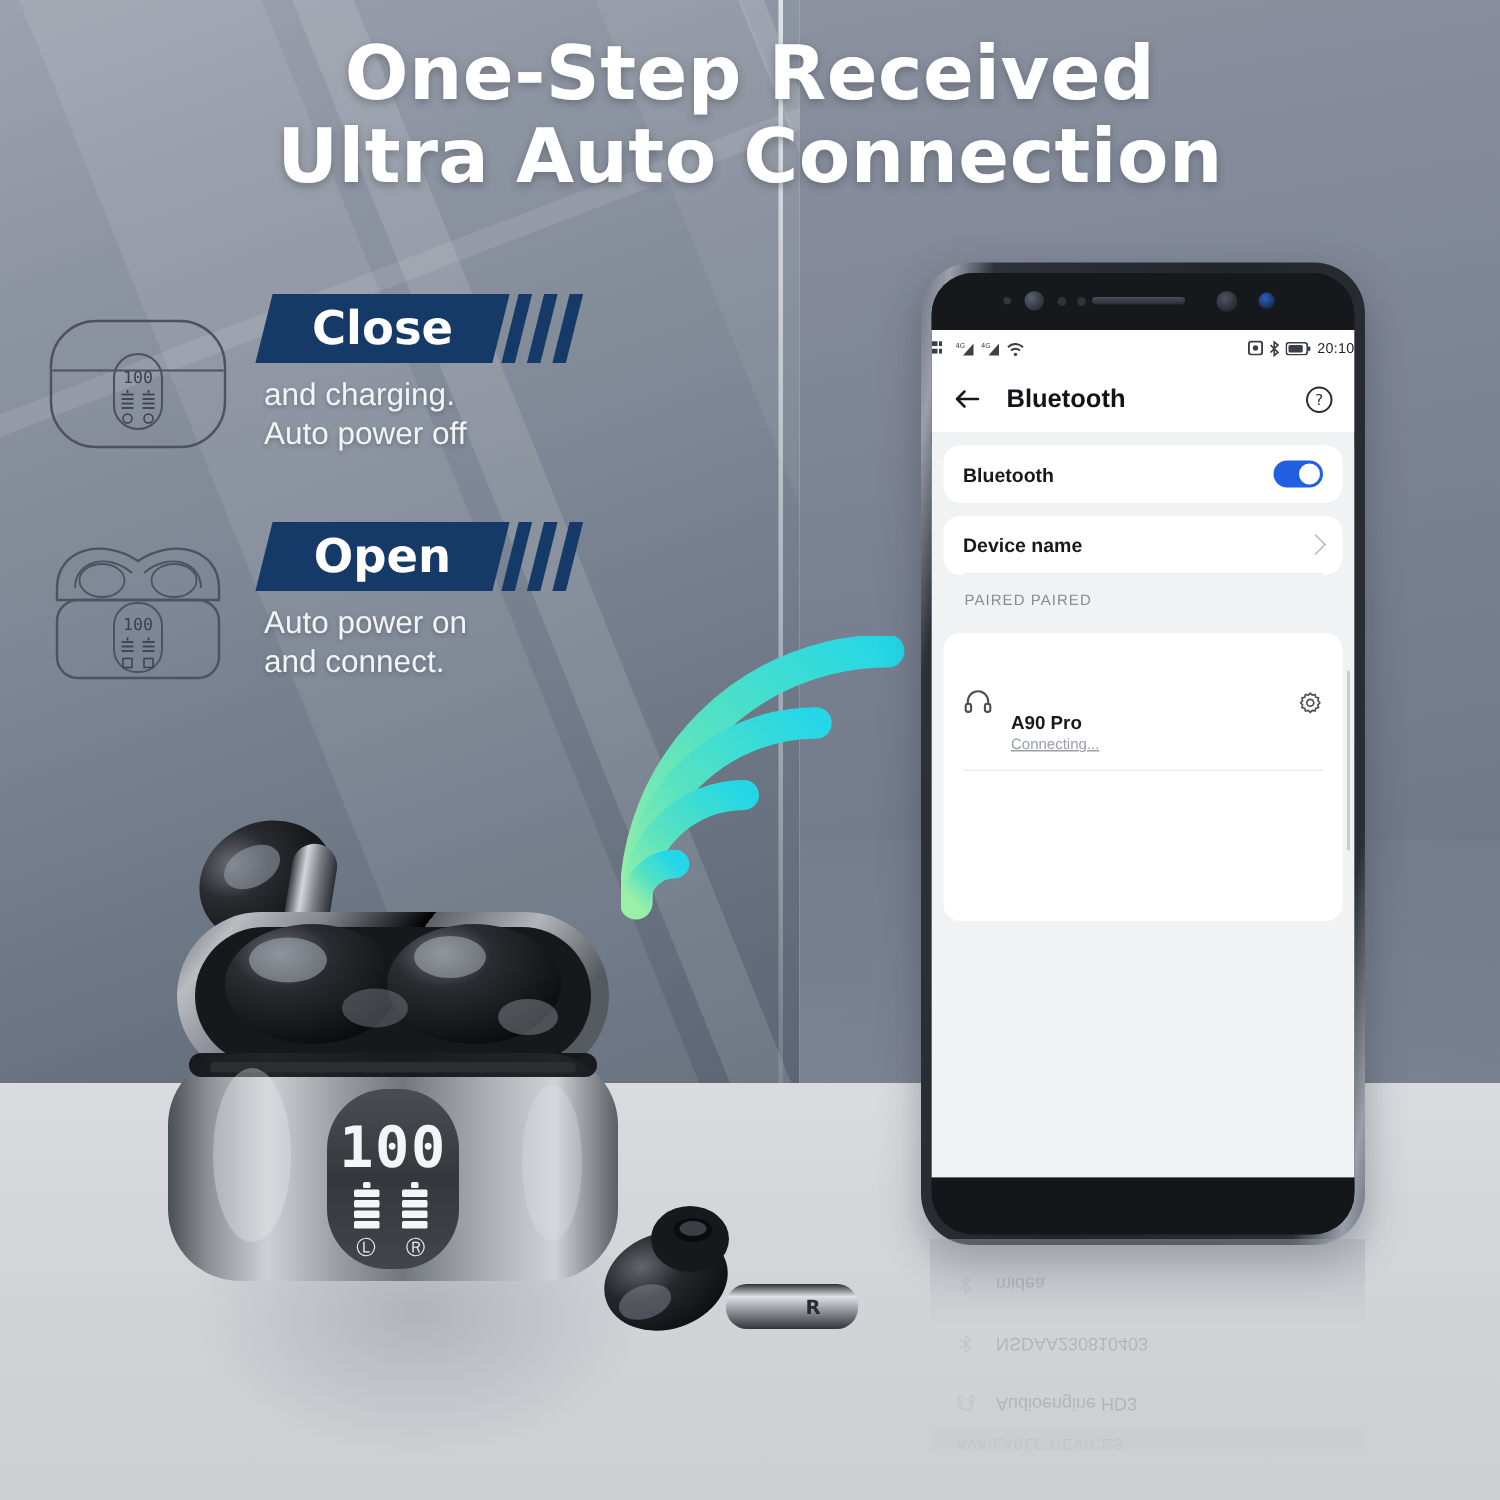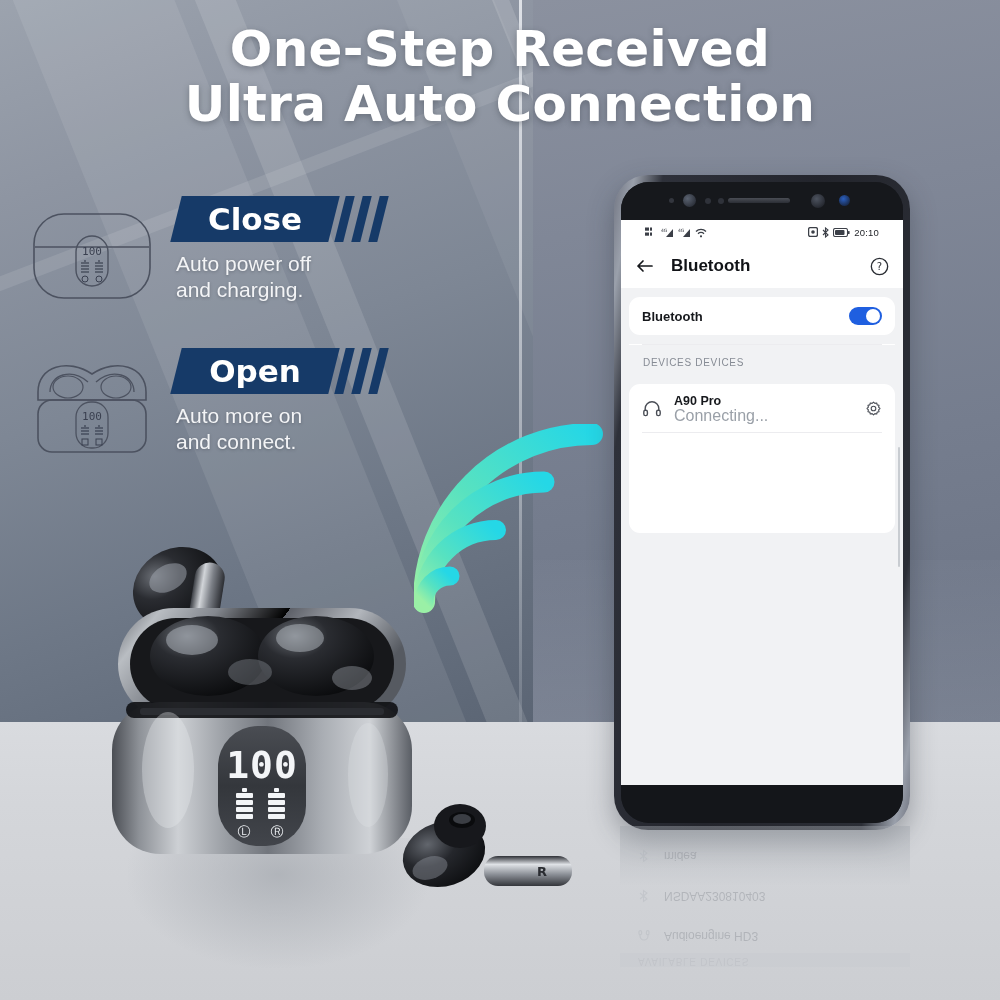--- a/index.html
+++ b/index.html
@@ -75,21 +75,21 @@
   .sn2{left:62px;top:12px;width:13px;height:13px;background:radial-gradient(circle at 35% 35%,#5a6270,#1d2028);}
   .sn3{left:84px;top:16px;width:6px;height:6px;background:#2f323a;}
   .sn4{left:97px;top:16px;width:6px;height:6px;background:#2f323a;}
   .sn5{left:190px;top:12px;width:14px;height:14px;background:radial-gradient(circle at 40% 35%,#4d535f,#17191f);}
   .sn6{left:218px;top:13px;width:11px;height:11px;background:radial-gradient(circle at 40% 35%,#2b5fbf,#121722);}
   .screen{position:absolute;left:0;top:38px;width:282px;height:565px;background:#f1f2f4;overflow:hidden;}
   .bezel-bot{position:absolute;left:0;top:603px;width:282px;height:38px;background:#14161a;}
 
   
   .statusbar{height:24px;display:flex;align-items:center;justify-content:space-between;
-    padding:0 24px;background:#ffffff;text-align:center;}
+    padding:0 0;background:#ffffff;text-align:center;}
   .sb-left,.sb-right{display:flex;align-items:center;gap:4px;}
   .sb-time{font-size:9.5px;color:#24262b;letter-spacing:.2px;}
 
   
   .appbar{height:44px;display:flex;align-items:center;padding:0 14px;background:#ffffff;}
   .back-arrow{width:20px;height:20px;flex:0 0 auto;}
   .appbar-title{font-size:17px;font-weight:bold;color:#111317;margin-left:16px;flex:1;}
   .help-icon{width:19px;height:19px;flex:0 0 auto;}
 
   .content{background:#f1f2f4;padding:0 8px;height:497px;position:relative;}
@@ -100,22 +100,22 @@
   .toggle{width:33px;height:18px;border-radius:9px;background:#1f5fe0;position:relative;flex:0 0 auto;}
   .toggle .knob{position:absolute;right:2px;top:2px;width:14px;height:14px;border-radius:50%;background:#fff;}
   .hint{font-size:10px;color:#7a7f88;padding:8px 14px 4px;}
   .chev{width:9px;height:9px;border-right:1.6px solid #b3b7bd;border-top:1.6px solid #b3b7bd;
     transform:rotate(45deg);}
   .divider{height:1px;background:#ececef;margin:0 13px;}
   .section-label{font-size:10px;color:#868b94;letter-spacing:.7px;padding:12px 14px 7px;}
   .device-row{display:flex;align-items:center;padding:10px 13px 9px;}
   .dev-icon{width:20px;height:20px;flex:0 0 auto;margin-right:12px;}
   .dev-text{flex:1;}
-  .dev-name{font-size:12.5px;font-weight:bold;color:#16181c;line-height:15px;}
-  .dev-status{font-size:16px;color:#9aa0a8;line-height:14px;}
+  .dev-name{font-size:12.5px;font-weight:bold;color:#16181c;line-height:15px;margin-top:43px;}
+  .dev-status{font-size:10px;color:#9aa0a8;line-height:14px;text-decoration:underline;}
   .gear-icon{width:17px;height:17px;flex:0 0 auto;}
   .showmore{display:flex;align-items:center;justify-content:center;gap:6px;
     padding:11px 0 13px;font-size:11px;color:#7e838c;}
   .chev-down{width:8px;height:8px;border-right:1.5px solid #8a8f97;border-bottom:1.5px solid #8a8f97;
     transform:rotate(45deg);margin-bottom:3px;}
   .scrollbar{position:absolute;right:3px;top:150px;width:2.5px;height:120px;border-radius:2px;background:#c8ccd1;}
 
   
   .product{position:absolute;left:100px;top:520px;width:350px;height:350px;}
   .loose-bud{position:absolute;left:392px;top:792px;width:200px;height:110px;}
@@ -187,22 +187,22 @@
         <div class="badge">
           <span>Close</span>
         </div>
         <div class="stripes">
           <div class="stripe st1"></div>
           <div class="stripe st2"></div>
           <div class="stripe st3"></div>
         </div>
       </div>
       <div class="feat-desc">
+        <div>and charging.</div>
         <div>Auto power off</div>
-        <div>and charging.</div>
       </div>
     </div>
   </div>
 
   <div class="feat feat-open">
     <div class="case-icon">
       <svg viewBox="0 0 128 110" width="128" height="110">
         <path d="M10 40 C10 14, 40 6, 64 22 C88 6, 118 14, 118 40 L118 48 L10 48 Z" fill="none" stroke="#4c5260" stroke-width="1.6"></path>
         <path d="M22 40 C22 22, 44 16, 60 30" fill="none" stroke="#4c5260" stroke-width="1.3"></path>
         <path d="M106 40 C106 22, 84 16, 68 30" fill="none" stroke="#4c5260" stroke-width="1.3"></path>
@@ -230,21 +230,21 @@
         <div class="badge">
           <span>Open</span>
         </div>
         <div class="stripes">
           <div class="stripe st1"></div>
           <div class="stripe st2"></div>
           <div class="stripe st3"></div>
         </div>
       </div>
       <div class="feat-desc">
-        <div>Auto more on</div>
+        <div>Auto power on</div>
         <div>and connect.</div>
       </div>
     </div>
   </div>
 
   <div class="signal">
     <svg viewBox="0 0 190 190" width="190" height="190">
       <defs>
         <linearGradient id="sg" x1="0" y1="1" x2="1" y2="0">
           <stop offset="0%" stop-color="#9af0a6"></stop>
@@ -331,24 +331,28 @@
             <div class="row">
               <div class="row-label">Bluetooth</div>
               <div class="toggle">
                 <div class="knob"></div>
               </div>
             </div>
           </div>
 
 
           <div class="card">
+            <div class="row">
+              <div class="row-label">Device name</div>
+              <div class="chev"></div>
+            </div>
             <div class="divider"></div>
           </div>
 
-          <div class="section-label">DEVICES DEVICES</div>
+          <div class="section-label">PAIRED PAIRED</div>
 
           <div class="card">
             <div class="device-row">
               <svg class="dev-icon" viewBox="0 0 20 20">
                 <path d="M3.2 12 V9.6 A6.8 6.8 0 0 1 16.8 9.6 V12" fill="none" stroke="#4a4e56" stroke-width="1.4"></path>
                 <rect x="1.8" y="11.2" width="3.6" height="5.4" rx="1.6" fill="none" stroke="#4a4e56" stroke-width="1.4"></rect>
                 <rect x="14.6" y="11.2" width="3.6" height="5.4" rx="1.6" fill="none" stroke="#4a4e56" stroke-width="1.4"></rect>
               </svg>
               <div class="dev-text">
                 <div class="dev-name">A90 Pro</div>

